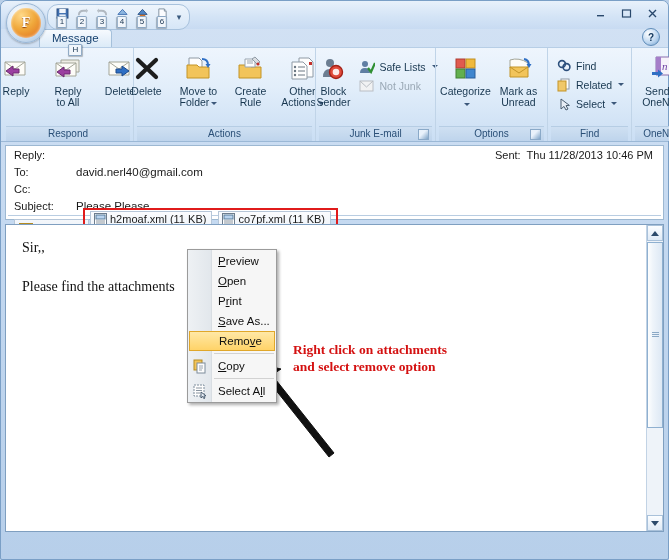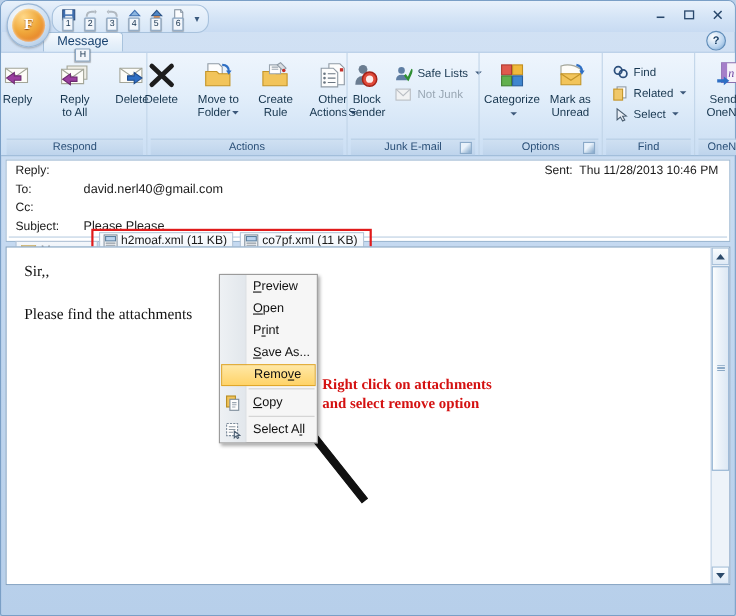--- a/index.html
+++ b/index.html
@@ -212,21 +212,21 @@
     display:flex;align-items:center;justify-content:center;
   }
   .grip{width:7px;height:6px;
     background:repeating-linear-gradient(to bottom,#8ba9c6 0 1px,transparent 1px 2px);}
   .sb-bottom{position:absolute;left:0;right:0;bottom:0;}
   .tri-up{width:0;height:0;border-left:4px solid transparent;border-right:4px solid transparent;border-bottom:5px solid #2c4a6b;}
   .tri-dn{width:0;height:0;border-left:4px solid transparent;border-right:4px solid transparent;border-top:5px solid #2c4a6b;}
 
   
   .ctxmenu{
-    position:absolute;left:198px;top:248px;width:88px;
+    position:absolute;left:186px;top:248px;width:88px;
     background:#f6f6f6;border:1px solid #9b9b9b;
     box-shadow:2px 2px 3px rgba(0,0,0,.32);
     z-index:30;padding:1px 0;
     font-family:"Liberation Sans", sans-serif;
   }
   .ctxmenu::before{
     content:"";position:absolute;left:0;top:0;bottom:0;width:23px;
     background:linear-gradient(to right,#eef1f4,#e2e7ec);
     border-right:1px solid #d8dde2;
   }

